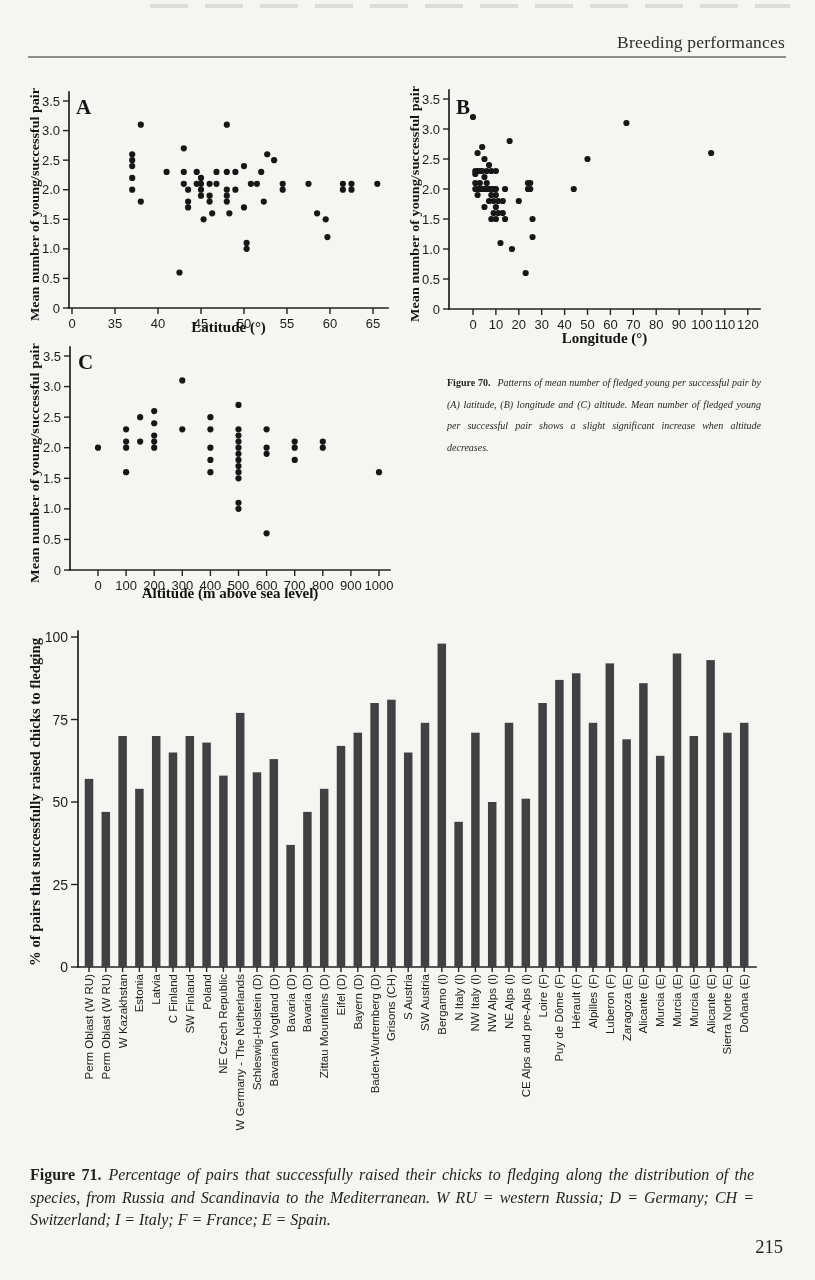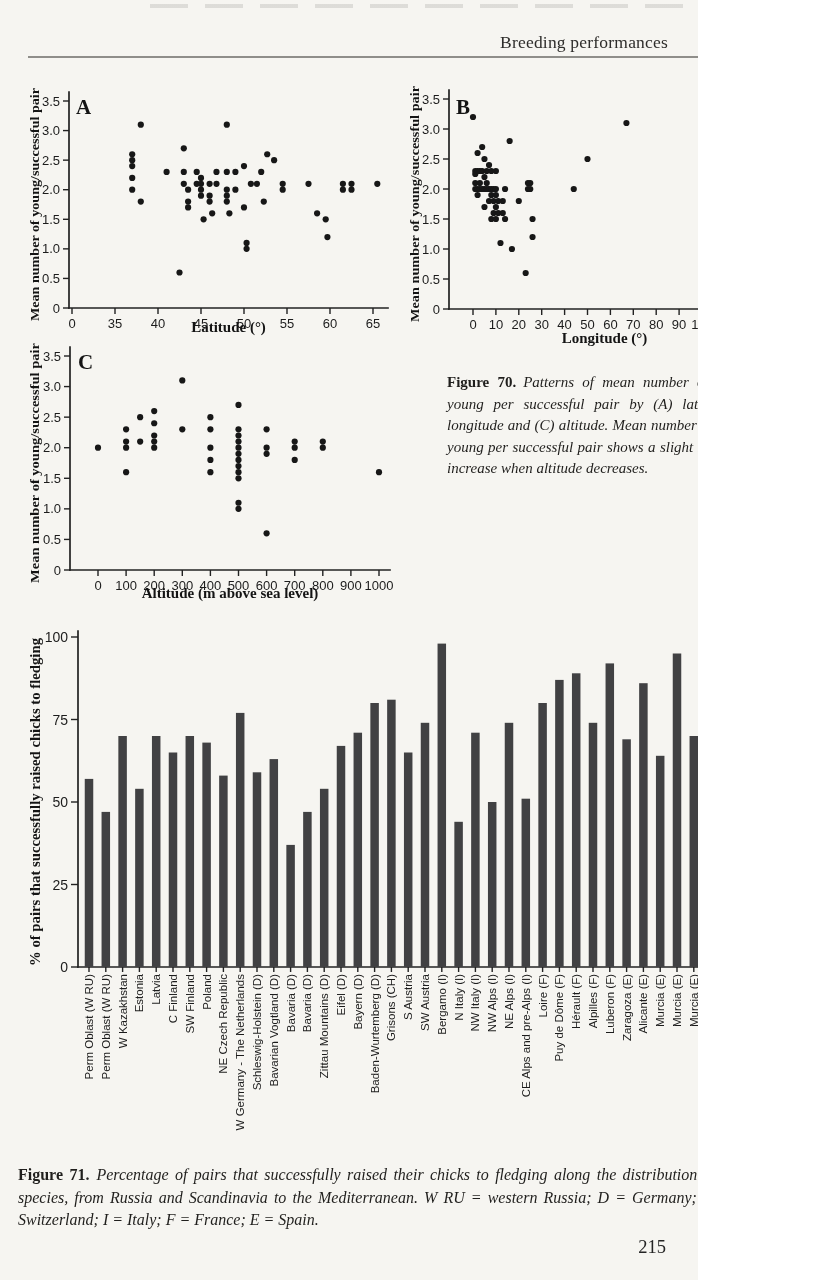--- a/index.html
+++ b/index.html
@@ -1,17 +1,17 @@
 <!DOCTYPE html>
 <html><head>
 <meta charset="utf-8">
 <style>
   html,body{margin:0;padding:0;}
   .page{
-    position:relative; width:698px; height:1280px;
+    position:relative; width:815px; height:1280px;
     background:#f6f5f1;
     font-family:"Liberation Serif", serif;
     color:#1d1d1d; overflow:hidden;
   }
   .scan-streak{position:absolute; top:4px; left:150px; width:640px; height:4px;
     background:repeating-linear-gradient(90deg,#c9c8c4 0 38px, transparent 38px 55px);
     opacity:.55;}
   .running-head{position:absolute; top:32px; right:30px; font-size:17.5px; color:#2e2d2b; letter-spacing:.2px;}
   .head-rule{position:absolute; top:56px; left:28px; width:758px; height:1.5px; background:#8f8e8a;}
   svg.plot{position:absolute; overflow:visible;}
@@ -21,22 +21,22 @@
   .bar{fill:#414143;}
   .xticklab,.yticklab{font-family:"Liberation Sans",sans-serif; font-size:13px; fill:#1c1c1c;}
   .bar-ytick{font-family:"Liberation Sans",sans-serif; font-size:14px; fill:#1c1c1c;}
   .catlab{font-family:"Liberation Sans",sans-serif; font-size:11.5px; fill:#1c1c1c;}
   .axtitle{font-family:"Liberation Serif",serif; font-weight:bold; font-size:15px; fill:#141414;}
   .ylab{font-size:13px;}
   .panel-letter{font-family:"Liberation Serif",serif; font-weight:bold; font-size:21px; fill:#141414;}
   .caption{position:absolute; text-align:justify; color:#201f1d;}
   .cap-label{font-weight:bold; font-style:normal; padding-right:7px;}
   .cap-body{font-style:italic;}
-  .caption-70{left:447px; top:372px; width:314px; font-size:15px; line-height:21.5px;}
-  .caption-71{left:18px; top:1164px; width:724px; font-size:16px; line-height:22.5px;}
+  .caption-70{left:447px; top:372px; width:314px; font-size:10px; line-height:21.5px;}
+  .caption-71{left:30px; top:1164px; width:724px; font-size:16px; line-height:22.5px;}
   .page-number{position:absolute; top:1237px; right:32px; font-size:18.5px; color:#242424;}
 </style>
 </head>
 <body>
 
 <div class="page">
   <div class="scan-streak"></div>
 
   <div class="running-head">Breeding performances</div>
   <div class="head-rule"></div>

